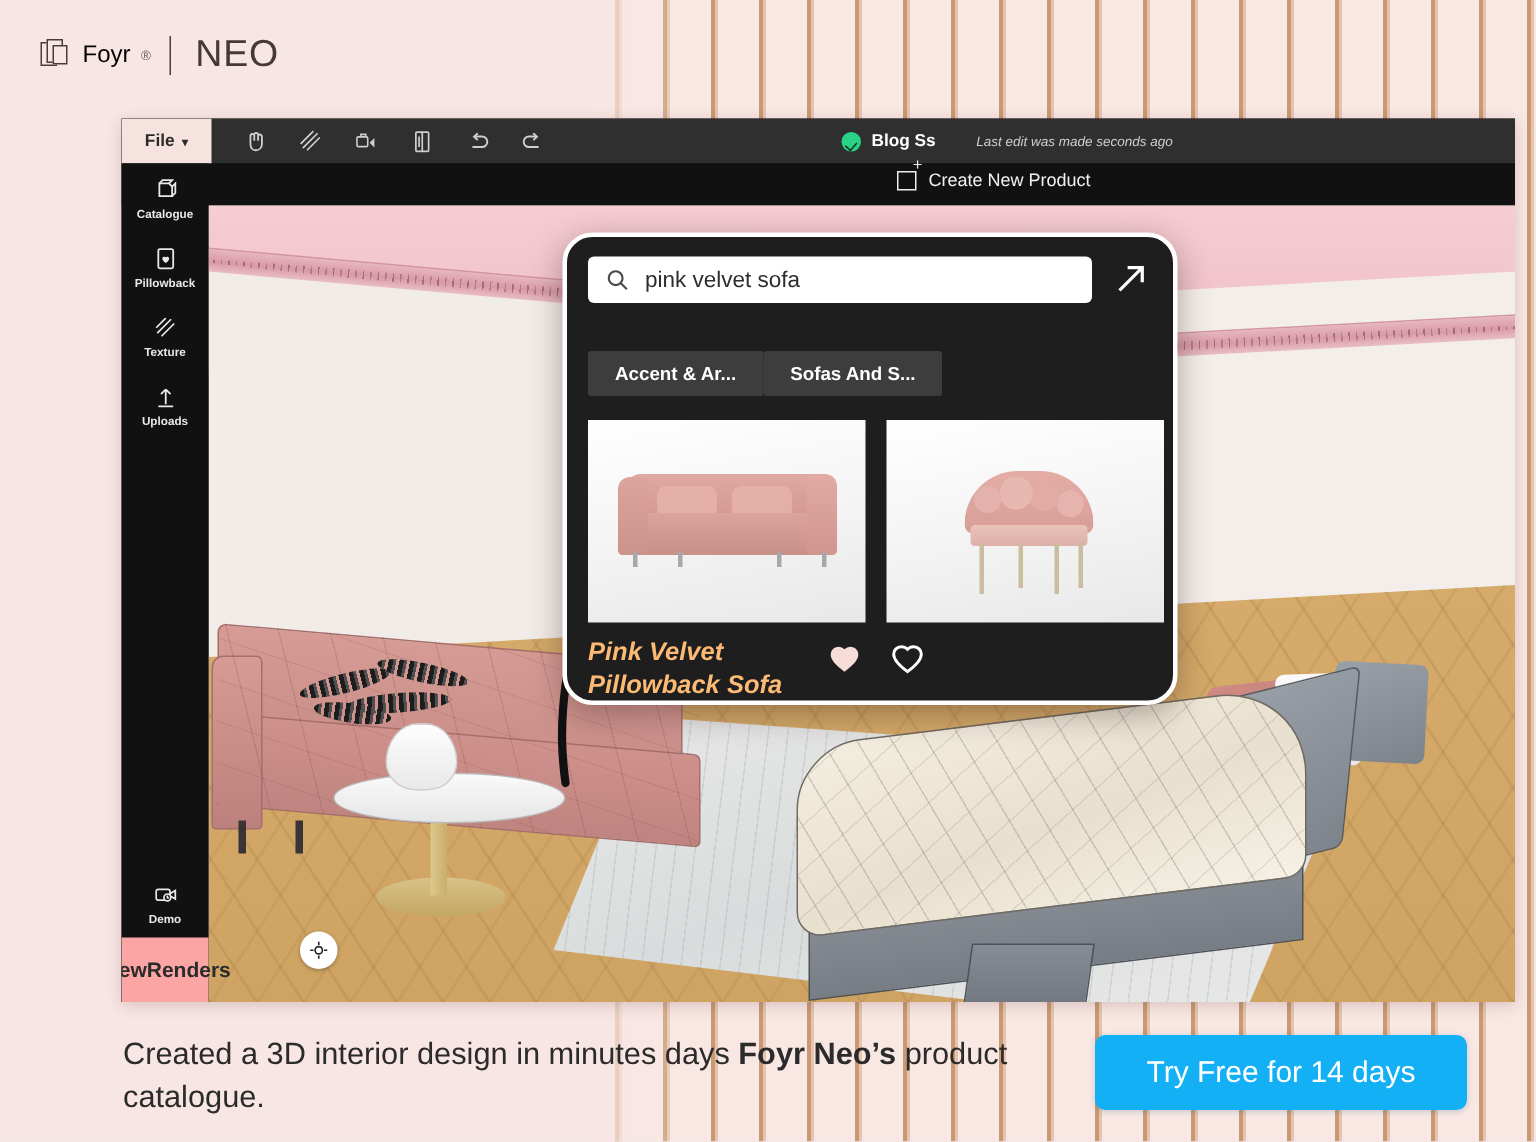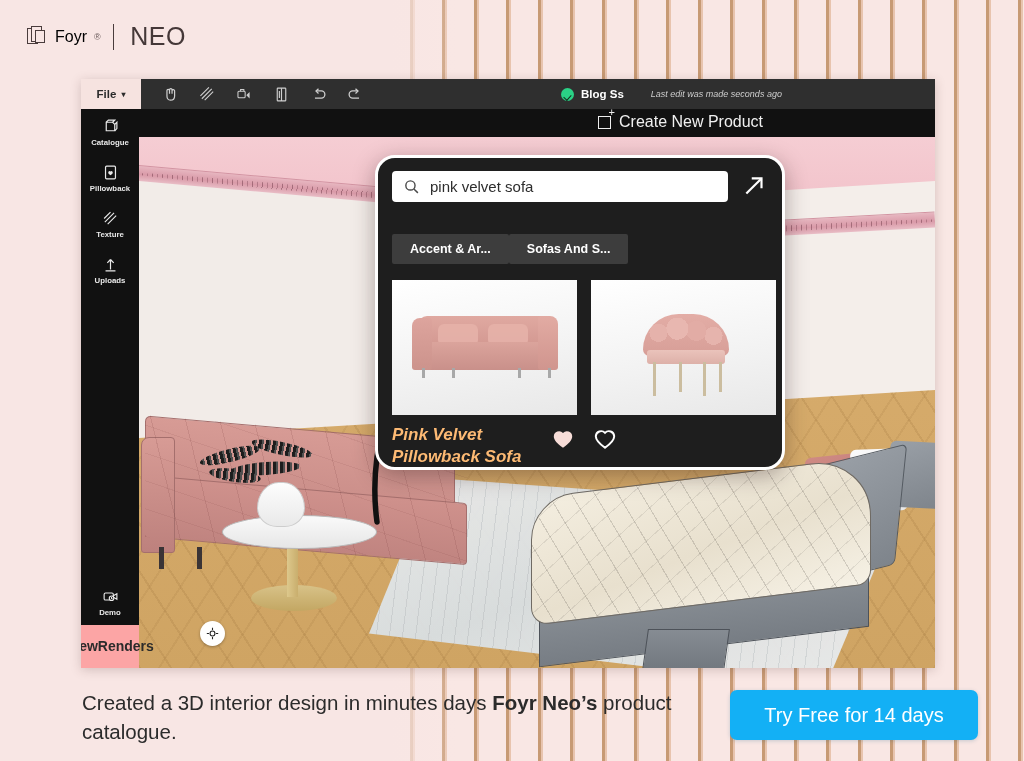--- a/index.html
+++ b/index.html
@@ -59,21 +59,21 @@
     margin: 0 9px 0 5px;
   }
   #logo .neo {
     font-size: 25px; color: #453838; letter-spacing: .6px; font-weight: 400;
   }
 
   
   #app-window {
     position: absolute;
     left: 81px; top: 79px;
-    width: 854px; height: 589px;
+    width: 929px; height: 589px;
     background: #111;
     overflow: hidden;
     box-shadow: 0 2px 10px rgba(80,50,50,.22);
     z-index: 10;
   }
 
   
   #topbar {
     position: absolute; left: 0; top: 0; right: 0; height: 30px;
     background: #2f2f2f;
@@ -112,21 +112,21 @@
   #last-edit { color: #cdcdcd; font-size: 9px; font-style: italic; margin-left: 20px; }
 
   
   #secondbar {
     position: absolute; left: 0; top: 30px; right: 0; height: 28px;
     background: #111;
   }
   #create-new-product {
     position: absolute; left: 517px; top: 4px;
     display: flex; align-items: center; gap: 8px;
-    color: #f0f0f0; font-size: 16px; font-weight: 500;
+    color: #f0f0f0; font-size: 12px; font-weight: 500;
   }
   #create-new-product .plusbox {
     width: 13px; height: 13px; border: 1.4px solid #eee; position: relative;
   }
   #create-new-product .plusbox::before {
     content: "+"; position: absolute; right: -5px; top: -10px;
     font-size: 11px; color: #eee; line-height: 1;
   }
 
   

